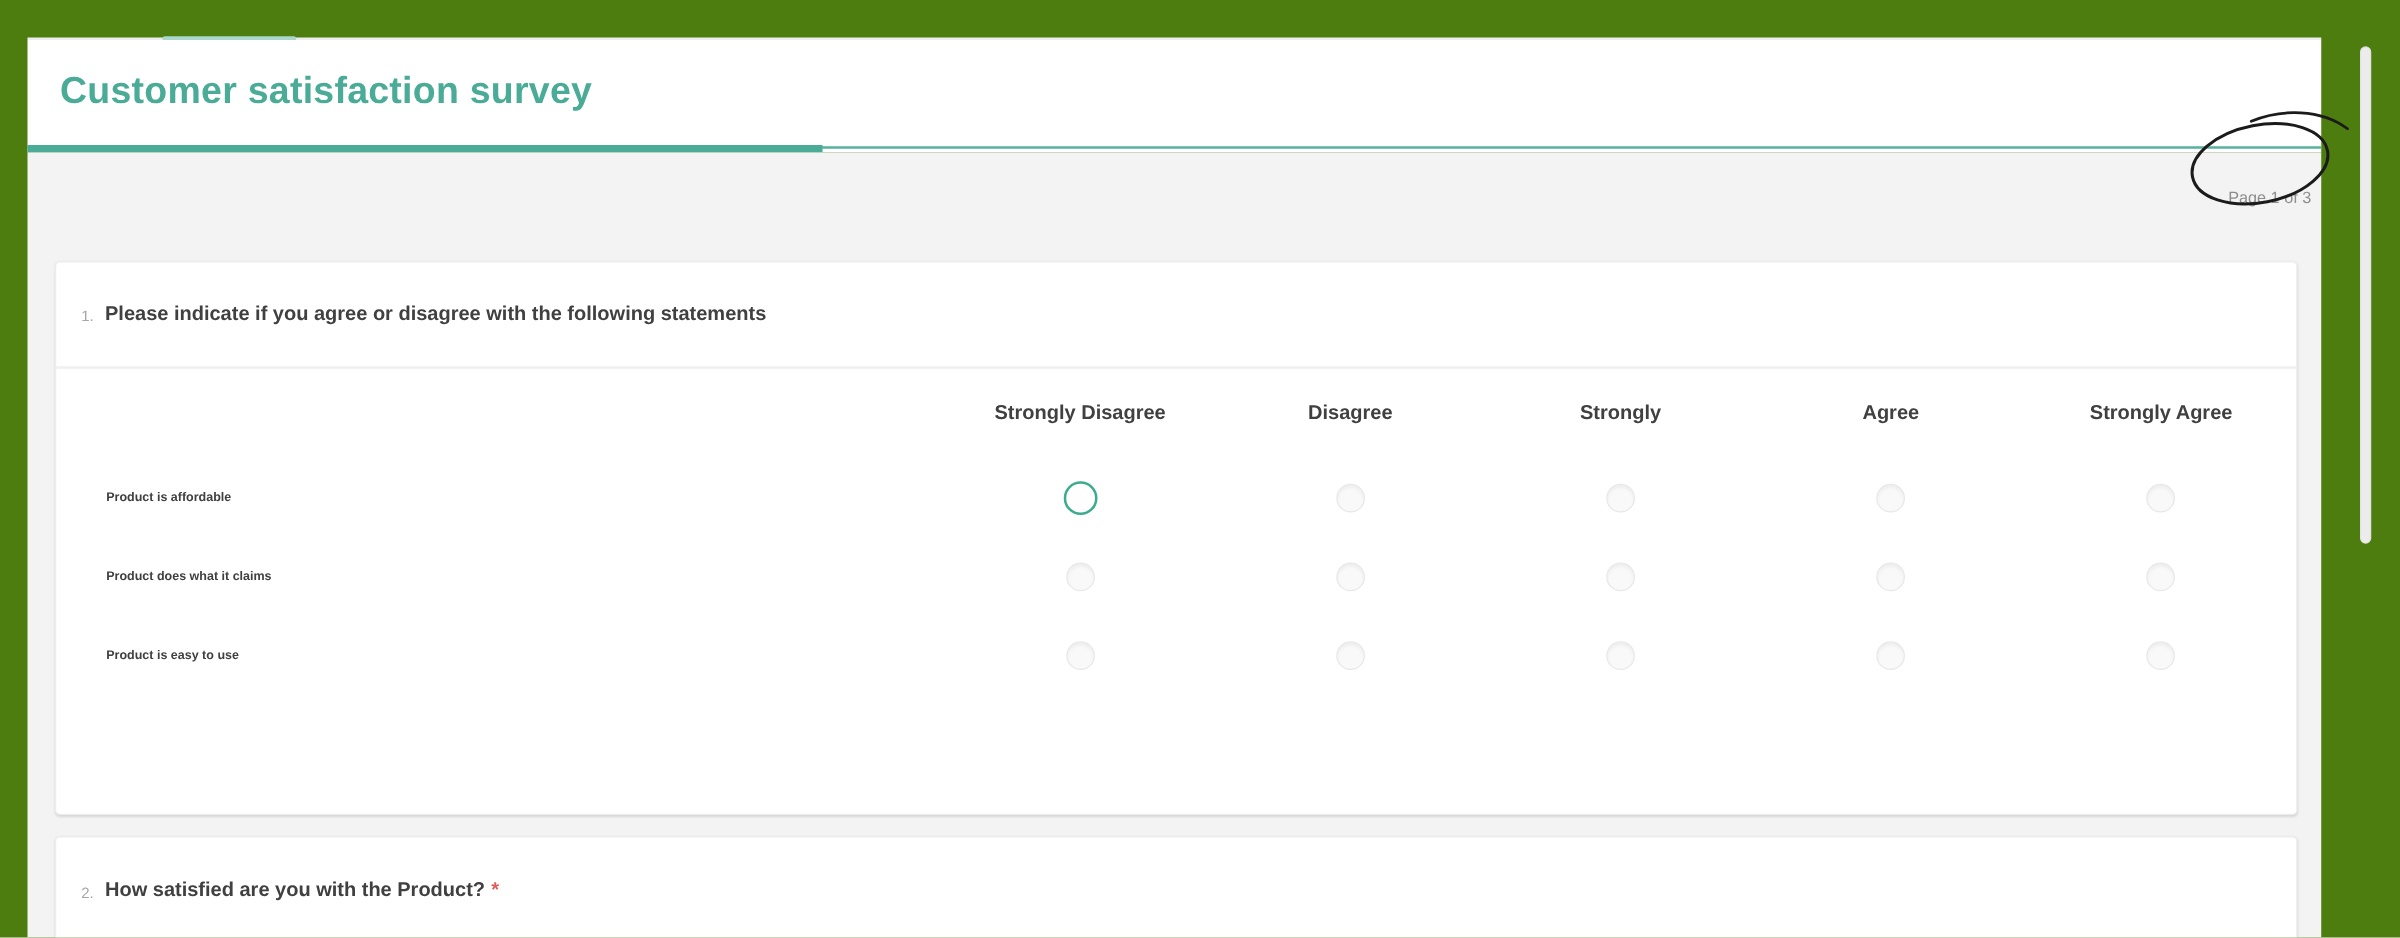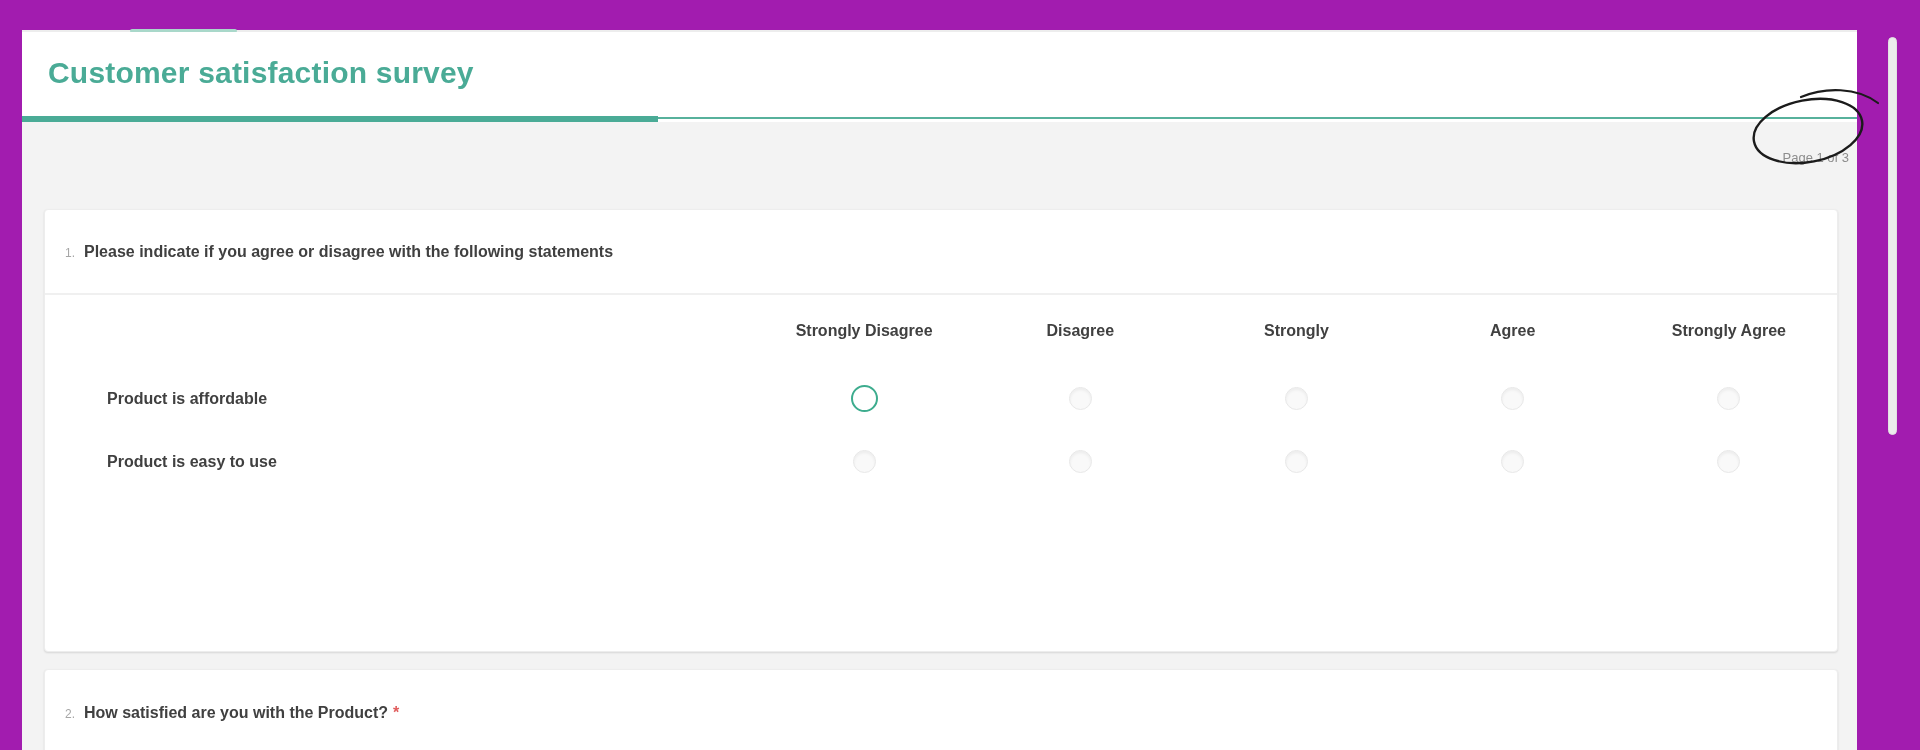--- a/index.html
+++ b/index.html
@@ -1,19 +1,19 @@
 <!DOCTYPE html>
 <html><head>
 <meta charset="utf-8">
 <style>
   * { margin:0; padding:0; box-sizing:border-box; }
   html,body { width:1920px; height:750px; }
   body { font-family:"Liberation Sans", sans-serif; background:#ffffff; }
 
-  .page { position:relative; width:1920px; height:750px; background:#a21caf; overflow:hidden; }
+  .page { position:relative; width:1920px; height:750px; background:#4d7c0f; overflow:hidden; }
 
   
   .pane { position:absolute; left:22px; top:0; width:1835px; height:750px; }
 
   
   .tabline { position:absolute; top:30px; left:0; width:100%; height:2px; background:#ededed; }
   .tab-underline { position:absolute; top:29px; left:108px; width:107px; height:4px;
                    background:#a9d8ca; border-radius:2px; }
 
   
@@ -37,21 +37,21 @@
   .card1 .q-header { border-bottom:2px solid #f0f0f0; }
   .q-num { flex:none; width:19px; font-size:12px; color:#a6a6a6; padding-top:2px; }
   .q-title { font-size:16px; font-weight:bold; color:#404040;text-align:center; }
   .req { color:#e05c5c; font-size:16px; font-weight:bold; margin-left:5px; }
 
   table.matrix { width:100%; border-collapse:collapse; table-layout:fixed; }
   col.c-label { width:711px; }
   thead tr { height:72px;margin-left:18px; }
   th.colhead { font-size:16px; font-weight:bold; color:#404040; text-align:center; vertical-align:middle; }
   tbody tr { height:63px; }
-  td.rowlabel { padding-left:62px; font-size:16px; font-weight:bold; color:#404040; vertical-align:middle; }
+  td.rowlabel { padding-left:40px; font-size:10px; font-weight:bold; color:#404040; vertical-align:middle; }
   td.cell { text-align:center; vertical-align:middle; }
 
   .radio { display:inline-block; width:23px; height:23px; border-radius:50%;
            background:#f9f9f9; border:1px solid #e8e8e8;
            box-shadow:inset 0 2px 3px rgba(0,0,0,0.05); vertical-align:middle; cursor:pointer; }
   .radio.selected { width:27px; height:27px; border:2px solid #3dac8e; background:#fff; box-shadow:none; }
 
   
   .scroll-thumb { position:absolute; left:1888px; top:37px; width:9px; height:398px;
                   background:#ececec; border:1px solid #e2e2e2; border-radius:5px; }
@@ -106,20 +106,28 @@
           <tbody>
             <tr>
               <td class="rowlabel">Product is affordable</td>
               <td class="cell"><span class="radio selected"></span></td>
               <td class="cell"><span class="radio"></span></td>
               <td class="cell"><span class="radio"></span></td>
               <td class="cell"><span class="radio"></span></td>
               <td class="cell"><span class="radio"></span></td>
             </tr>
             <tr>
+              <td class="rowlabel">Product does what it claims</td>
+              <td class="cell"><span class="radio"></span></td>
+              <td class="cell"><span class="radio"></span></td>
+              <td class="cell"><span class="radio"></span></td>
+              <td class="cell"><span class="radio"></span></td>
+              <td class="cell"><span class="radio"></span></td>
+            </tr>
+            <tr>
               <td class="rowlabel">Product is easy to use</td>
               <td class="cell"><span class="radio"></span></td>
               <td class="cell"><span class="radio"></span></td>
               <td class="cell"><span class="radio"></span></td>
               <td class="cell"><span class="radio"></span></td>
               <td class="cell"><span class="radio"></span></td>
             </tr>
           </tbody>
         </table>
       </div>

